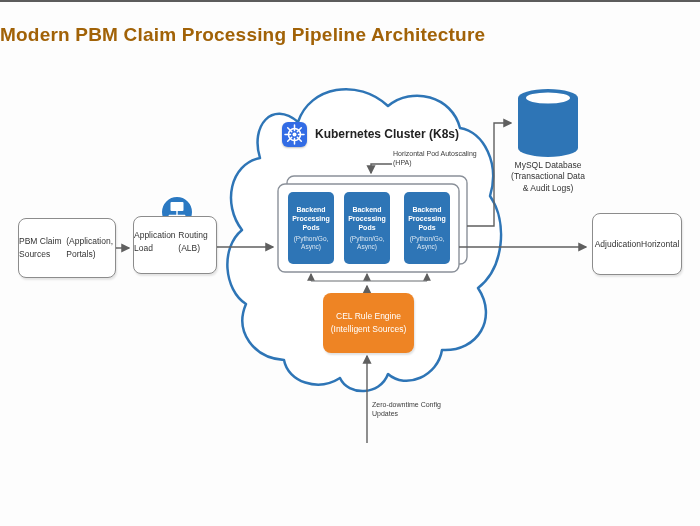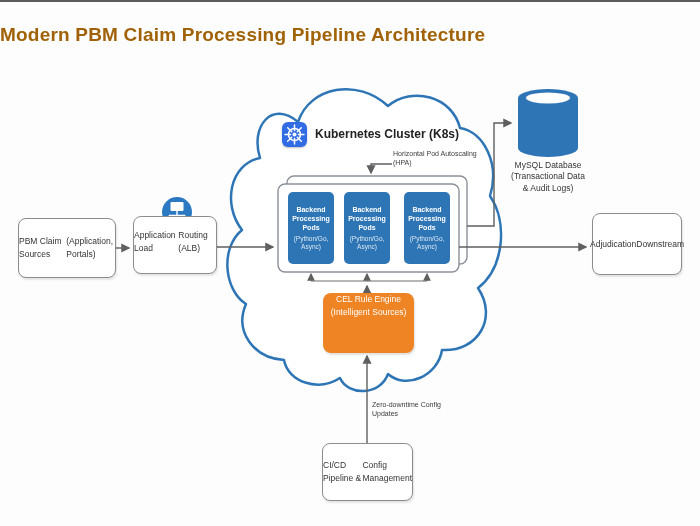--- a/index.html
+++ b/index.html
@@ -36,21 +36,21 @@
   .pod{
     position:absolute;top:192px;width:46px;height:72px;background:#2E75B6;border-radius:5px;
     display:flex;flex-direction:column;align-items:center;justify-content:center;
     text-align:center;color:#fff;padding:2px;box-sizing:border-box;
   }
   .pod .pt{font-size:7px;font-weight:700;line-height:1.3;}
   .pod .ps{font-size:6.5px;color:rgba(255,255,255,.82);line-height:1.25;margin-top:2px;}
   .pod1{left:288px;} .pod2{left:344px;} .pod3{left:404px;}
   .cel{
     position:absolute;left:323px;top:293px;width:91px;height:60px;background:#EE8424;
-    border-radius:8px;display:flex;flex-direction:column;align-items:center;
+    border-radius:8px;display:flex;flex-direction:column;align-items:center;justify-content:center;
     color:#fff;font-size:8.5px;line-height:1.5;text-align:center;box-shadow:1px 2px 2px rgba(0,0,0,.12);
   }
   .mysql-label{
     position:absolute;left:496px;top:160px;width:104px;text-align:center;
     font-size:8.5px;color:#333;line-height:1.35;
   }
   .mysql-label span{display:block;}
 </style>
 </head>
 <body>
@@ -158,26 +158,22 @@
     <span>PBM Claim Sources</span>
     <span>(Application, Portals)</span>
   </div>
   <div class="node n-alb">
     <span>Application Load</span>
     <span>Routing (ALB)</span>
   </div>
 
   <div class="node n-adjud">
     <span>Adjudication</span>
-    <span>Downstream</span>
+    <span>Horizontal</span>
   </div>
 
   <div class="mysql-label">
     <span>MySQL Database</span>
     <span>(Transactional Data</span>
     <span>&amp; Audit Logs)</span>
   </div>
 
-  <div class="node n-cicd">
-    <span>CI/CD Pipeline &amp;</span>
-    <span>Config Management</span>
-  </div>
 </div>
 
 </body></html>

